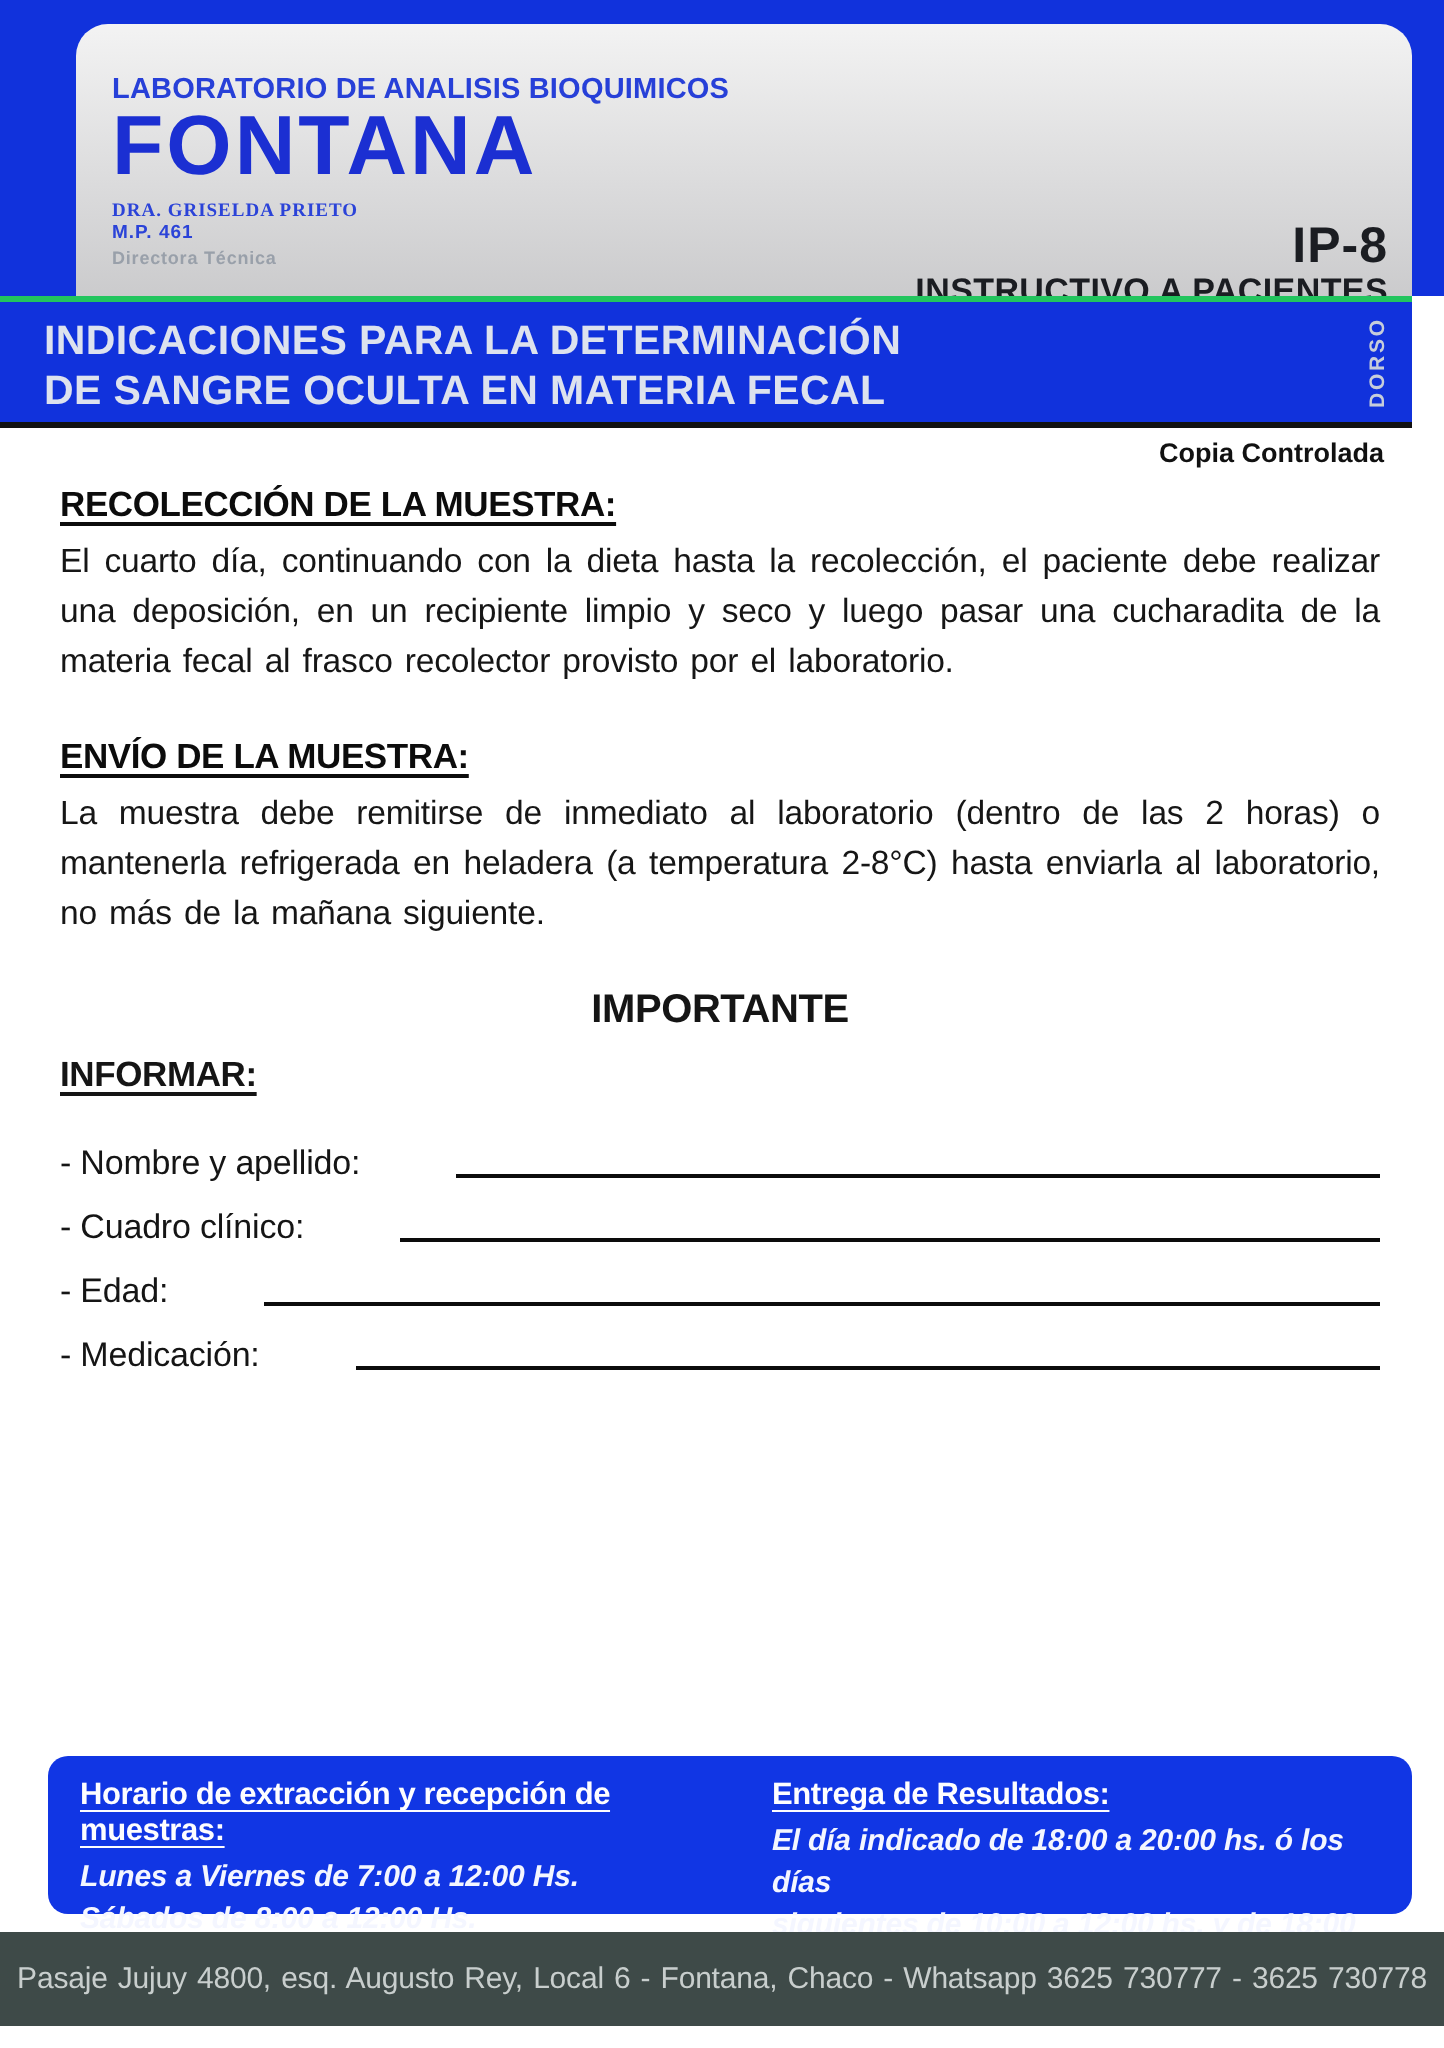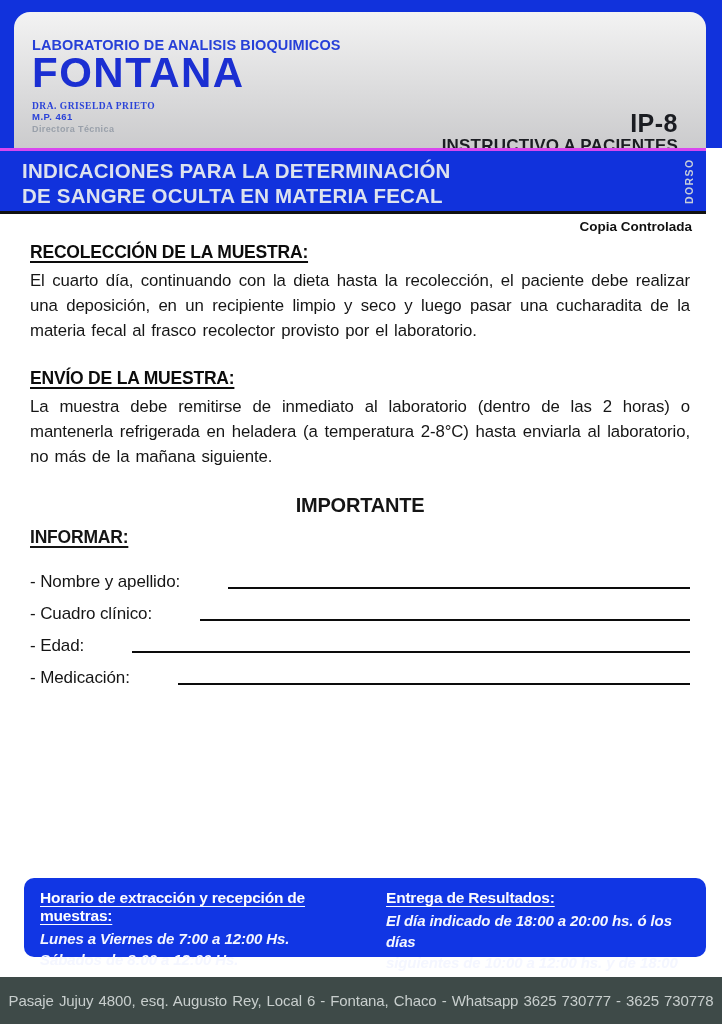--- a/index.html
+++ b/index.html
@@ -8,36 +8,37 @@
     position:relative; width:722px; height:1024px; margin:0 auto;
     background:#ffffff; overflow:hidden;
     font-family:"Liberation Sans", sans-serif; color:#151515;
   }
 
   
   .header-top { background:#1132dc; padding:12px 16px 0 14px; height:148px; }
   .header-card {
     position:relative; height:164px; border-radius:16px 16px 14px 14px;
     background:linear-gradient(180deg,#f3f3f3 0%, #ddddde 45%, #c3c3c5 100%);
+    margin-left:24px;
   }
   .brand { position:absolute; left:18px; top:25px; }
   .lab-line { font-size:14.5px; font-weight:600; color:#2740d8; letter-spacing:.1px; }
   .lab-name { font-size:42px; font-weight:900; color:#1b2fd2; letter-spacing:1.5px; line-height:.95; }
   .doctor  { margin-top:8px; font-size:9.5px; font-weight:700; color:#2b43d8; letter-spacing:.5px;font-family:Liberation Serif, serif; }
   .mp      { font-size:9.5px; font-weight:700; color:#2b43d8; letter-spacing:.5px; }
   .role    { margin-top:2px; font-size:9px; font-weight:600; color:#99a0aa; letter-spacing:.4px; }
-  .doc-id  { position:absolute; right:28px; bottom:5px; text-align:right; }
+  .doc-id  { position:absolute; right:12px; bottom:5px; text-align:right; }
   .doc-code { font-size:25px; font-weight:800; color:#1b1d22; line-height:1.05; letter-spacing:.5px; }
   .doc-type { font-size:17px; font-weight:800; color:#1b1d22; letter-spacing:.2px; }
   .validity { margin-top:3px; font-size:10.5px; font-weight:700; color:#16181c; }
 
   
   .band {
     position:relative; margin-right:16px; height:66px; background:#1132dc;
-    border-top:3px solid #d946ef; border-bottom:3px solid #111111;
+    border-top:3px solid #22c55e; border-bottom:3px solid #111111;
     padding:7px 46px 0 22px;
     font-size:20.5px; font-weight:700; color:#dde2ee;
     letter-spacing:.2px; line-height:25px;
   }
   .dorso {
     position:absolute; right:4px; top:7px; bottom:7px;
     writing-mode:vertical-rl; transform:rotate(180deg);
     display:flex; align-items:center;
     font-size:10.5px; font-weight:600; color:#c6cdda; letter-spacing:1.4px;
   }
@@ -78,21 +79,21 @@
   .sched-col-right { flex:1; padding-left:14px; }
   .sched-h {
     font-size:15.5px; font-weight:700; letter-spacing:-.2px;
     text-decoration:underline; text-underline-offset:3px;
     margin-bottom:3px; color:#fdfdff;
   }
   .sched-line { font-size:15px; font-weight:600; line-height:21px; color:#f4f6ff; letter-spacing:-.1px;font-style:italic; }
 
   
   .footer-bar {
-    position:absolute; left:0; right:0; bottom:0; height:47px;
+    position:absolute; left:0; right:0; bottom:11px; height:47px;
     background:#3e4a48; color:#c8cecd;
     display:flex; align-items:center; justify-content:center;
     font-size:15px; letter-spacing:-.1px; word-spacing:1px;
   }
 </style>
 </head>
 <body>
 
 <div class="page">
 

